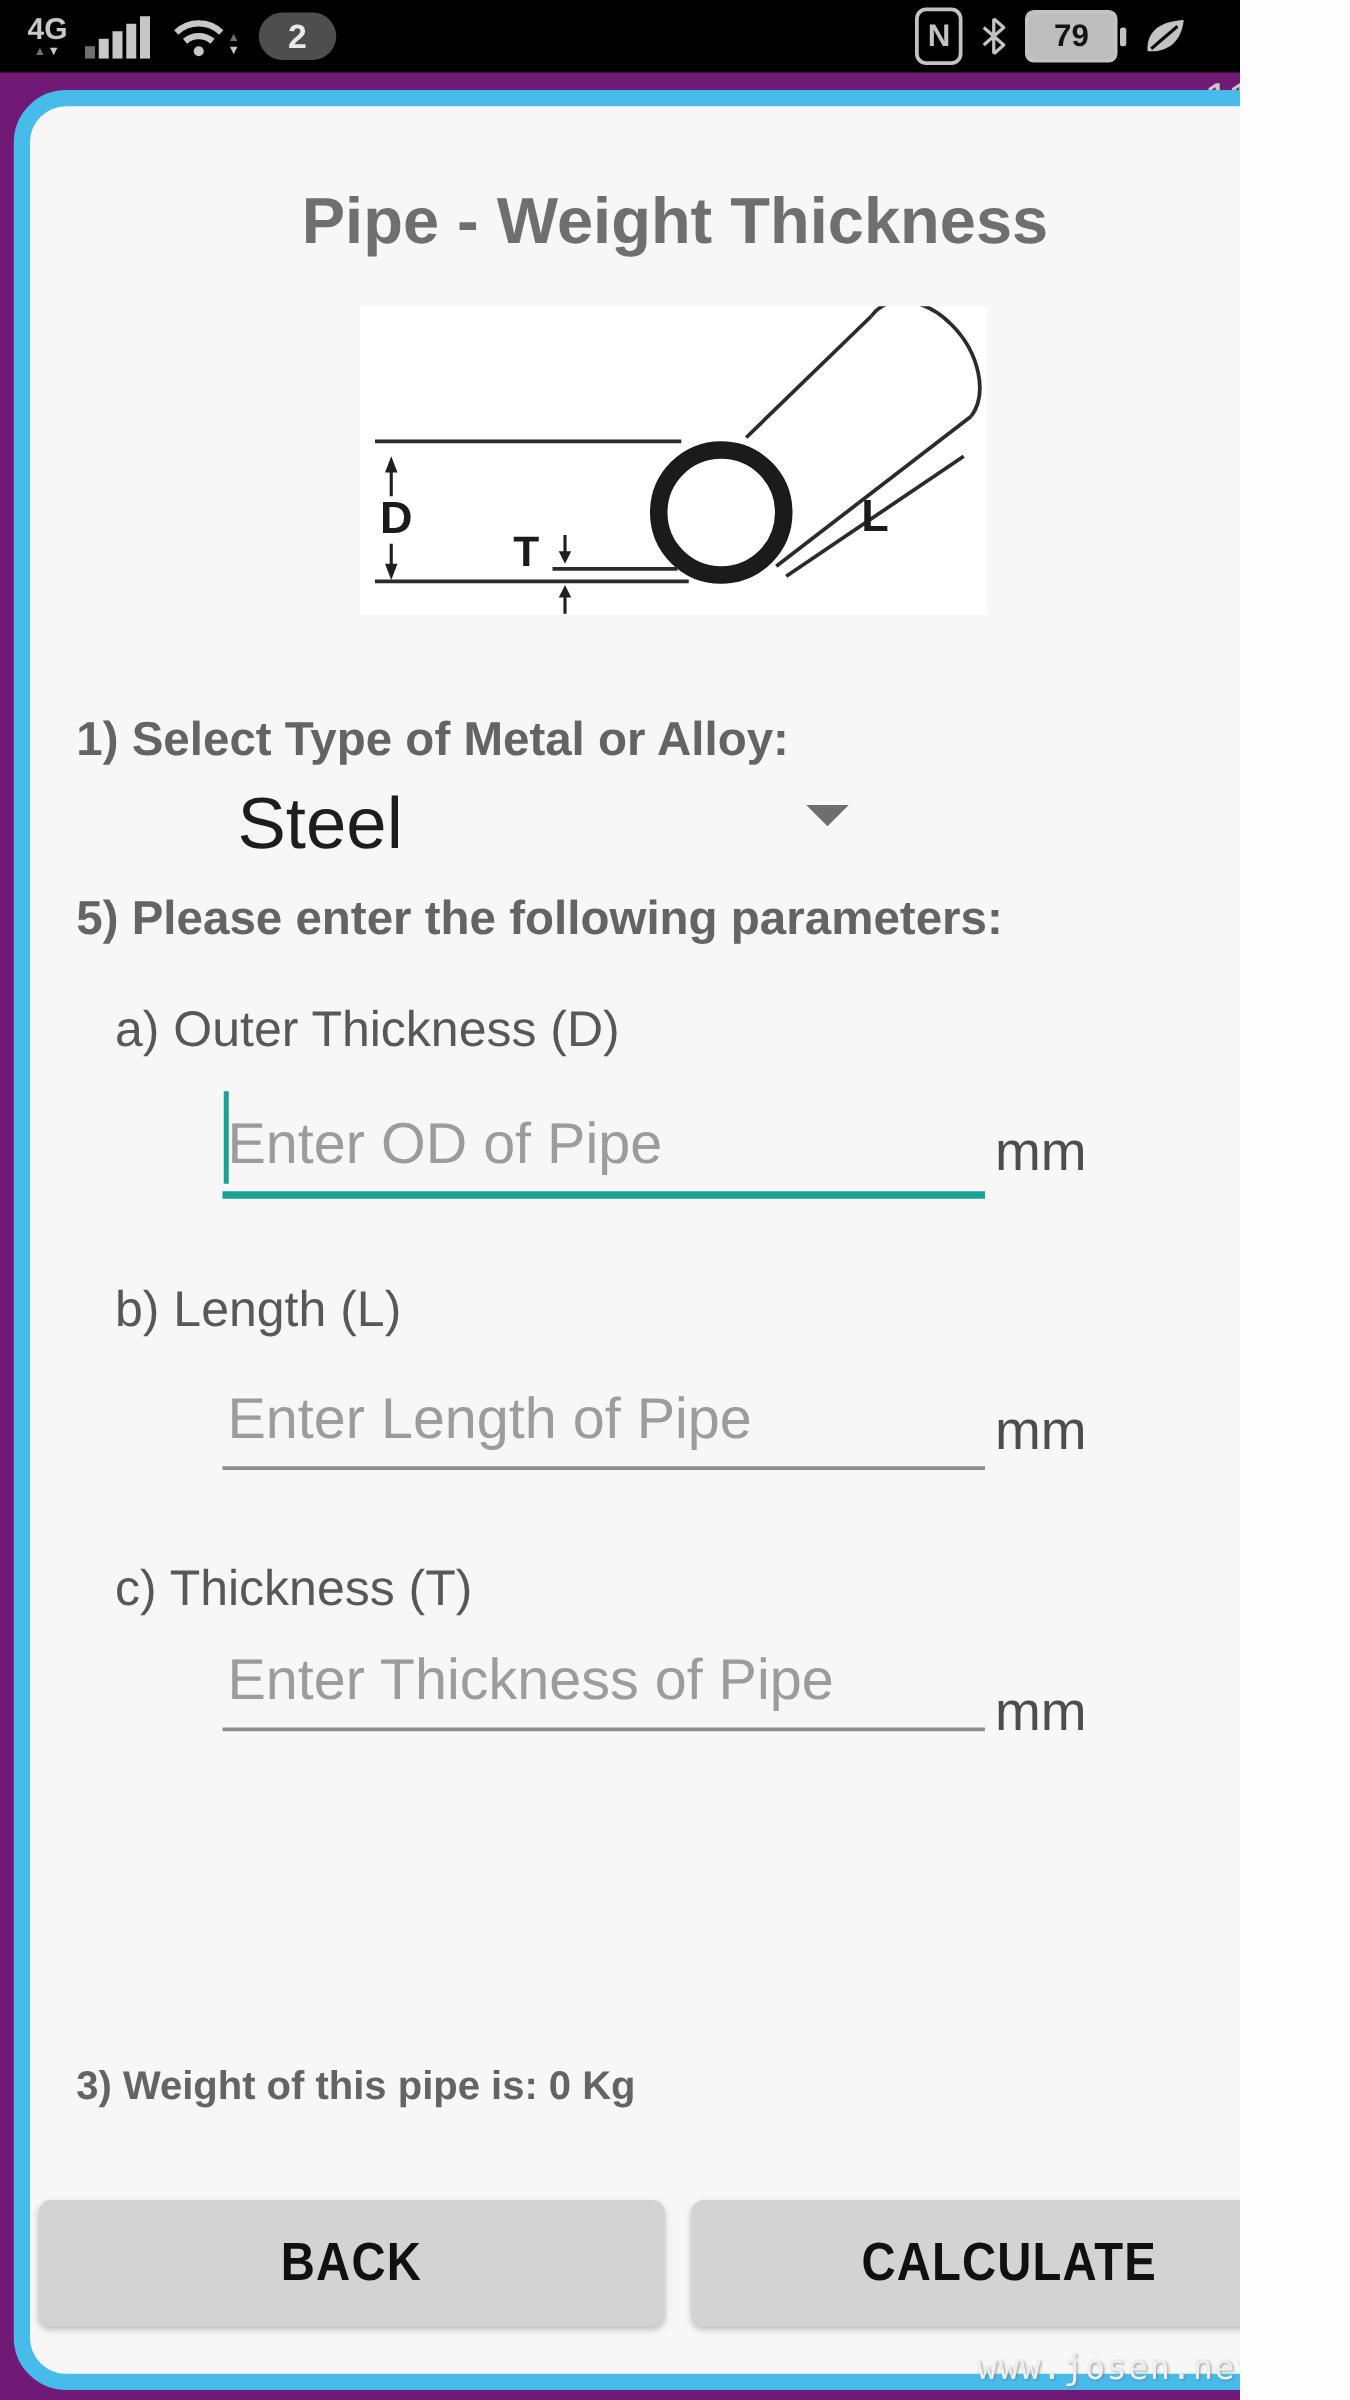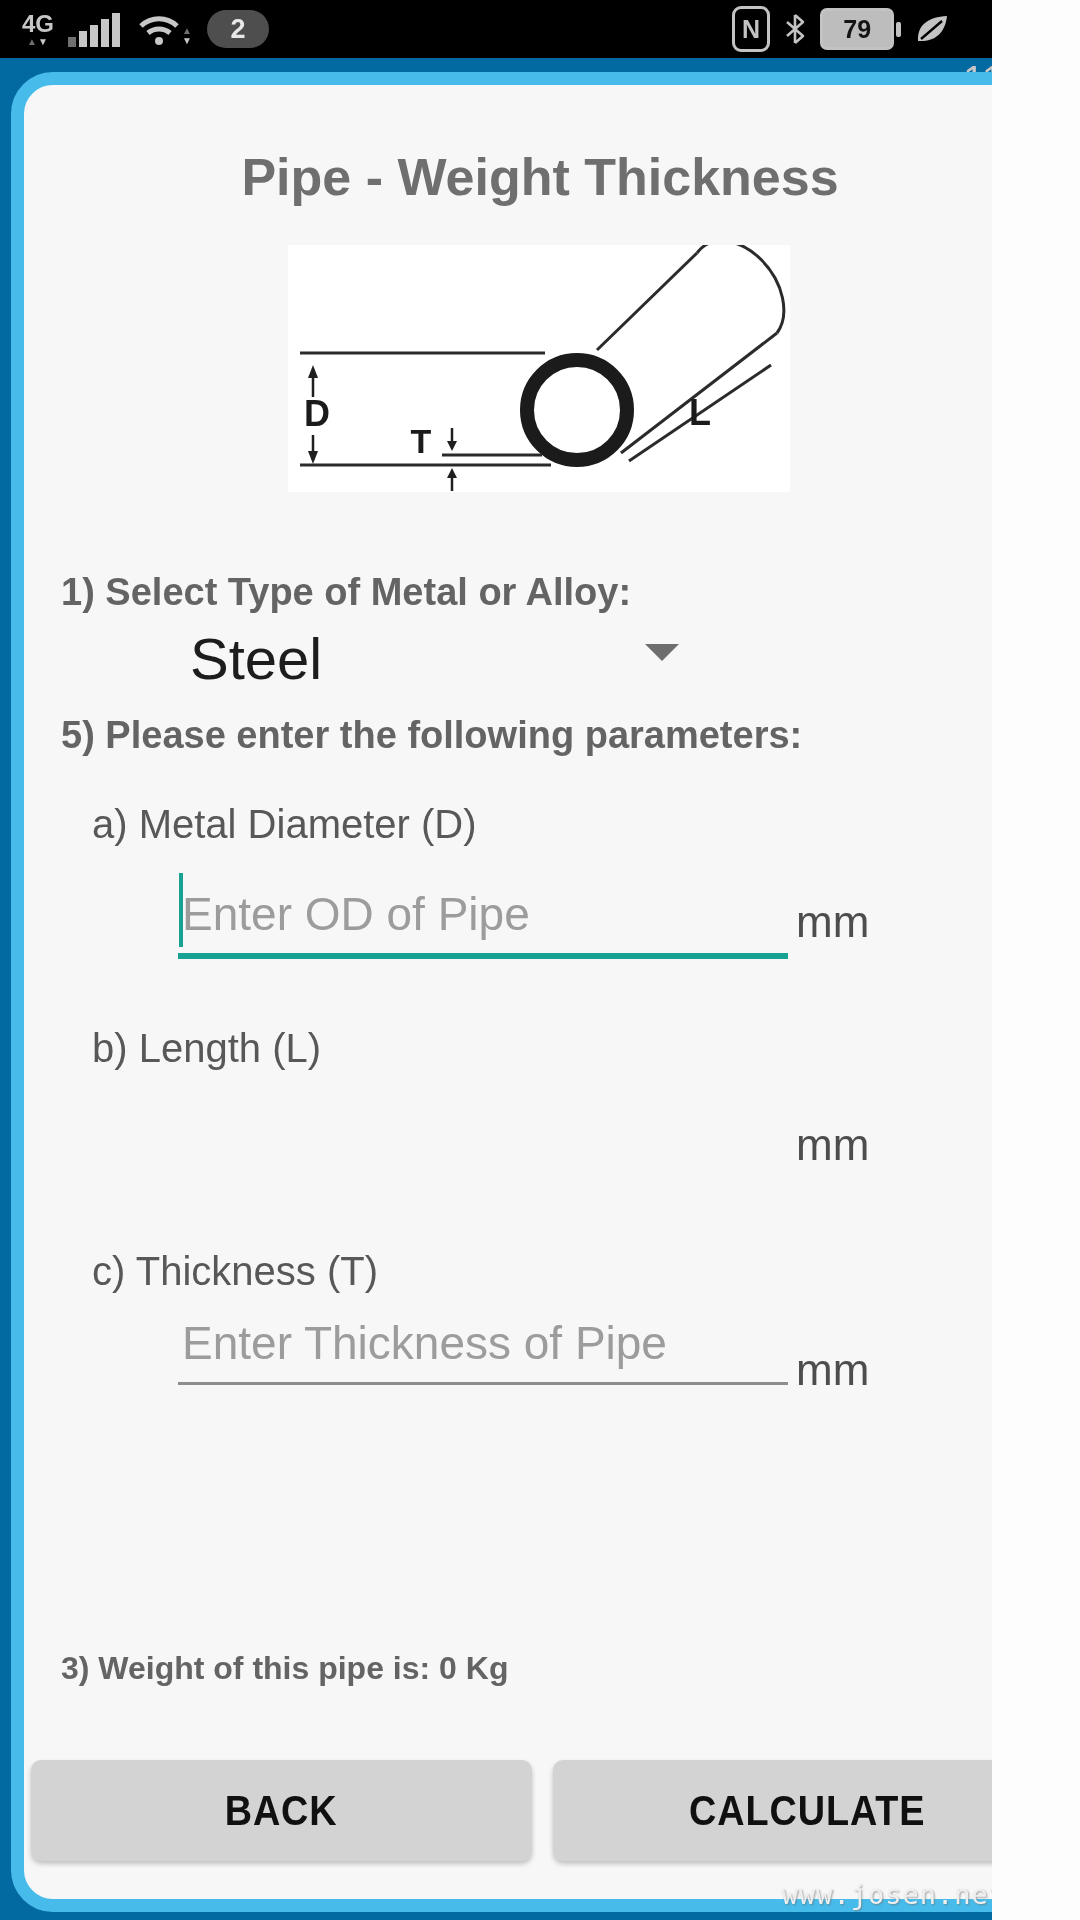--- a/index.html
+++ b/index.html
@@ -1,17 +1,17 @@
 <!DOCTYPE html>
 <html><head>
 <meta charset="utf-8">
 <style>
   html,body{margin:0;padding:0;}
   body{width:1080px;height:1920px;background:#fdfdfd;font-family:"Liberation Sans",sans-serif;}
-  .page{position:relative;width:992px;height:1920px;overflow:hidden;background:#0369a1;}
+  .page{position:relative;width:992px;height:1920px;overflow:hidden;background:#701a75;}
 
   
   .statusbar{position:absolute;left:0;top:0;width:1080px;height:58px;background:#000;
     display:flex;justify-content:space-between;align-items:center;box-sizing:border-box;
     padding:0 22px;color:#c7c7c7;}
   .sb-left,.sb-right{display:flex;align-items:center;gap:14px;}
   .net-block{display:flex;flex-direction:column;align-items:center;line-height:1;}
   .net-type{font-size:24px;font-weight:700;color:#c7c7c7;}
   .tiny-arrows{font-size:10px;letter-spacing:1px;line-height:1;margin-top:1px;}
   .dim{color:#6f6f6f;} .lit{color:#c7c7c7;}
@@ -161,26 +161,27 @@
     </svg>
 
     <div class="h-bold" style="left:37px;top:486px;">1) Select Type of Metal or Alloy:</div>
     <div class="metal-select">
       <span class="metal-value">Steel</span>
       <span class="dd-arrow"></span>
     </div>
 
     <div class="h-bold" style="left:37px;top:629px;">5) Please enter the following parameters:</div>
 
-    <div class="f-label" style="left:68px;top:717px;">a) Metal Diameter (D)</div>
+    <div class="f-label" style="left:68px;top:717px;">a) Outer Thickness (D)</div>
     <input class="pipe-input focused" style="top: 790px;" type="text" placeholder="Enter OD of Pipe">
     <div class="caret"></div>
     <span class="unit" style="top:812px;">mm</span>
 
     <div class="f-label" style="left:68px;top:941px;">b) Length (L)</div>
+    <input class="pipe-input" style="top: 1010px;" type="text" placeholder="Enter Length of Pipe">
     <span class="unit" style="top:1035px;">mm</span>
 
     <div class="f-label" style="left:68px;top:1164px;">c) Thickness (T)</div>
     <input class="pipe-input" style="top: 1219px;" type="text" placeholder="Enter Thickness of Pipe">
     <span class="unit" style="top:1260px;">mm</span>
 
     <div class="result-row">
       <span>3) Weight of this pipe is:</span>
       <span>0 Kg</span>
     </div>

